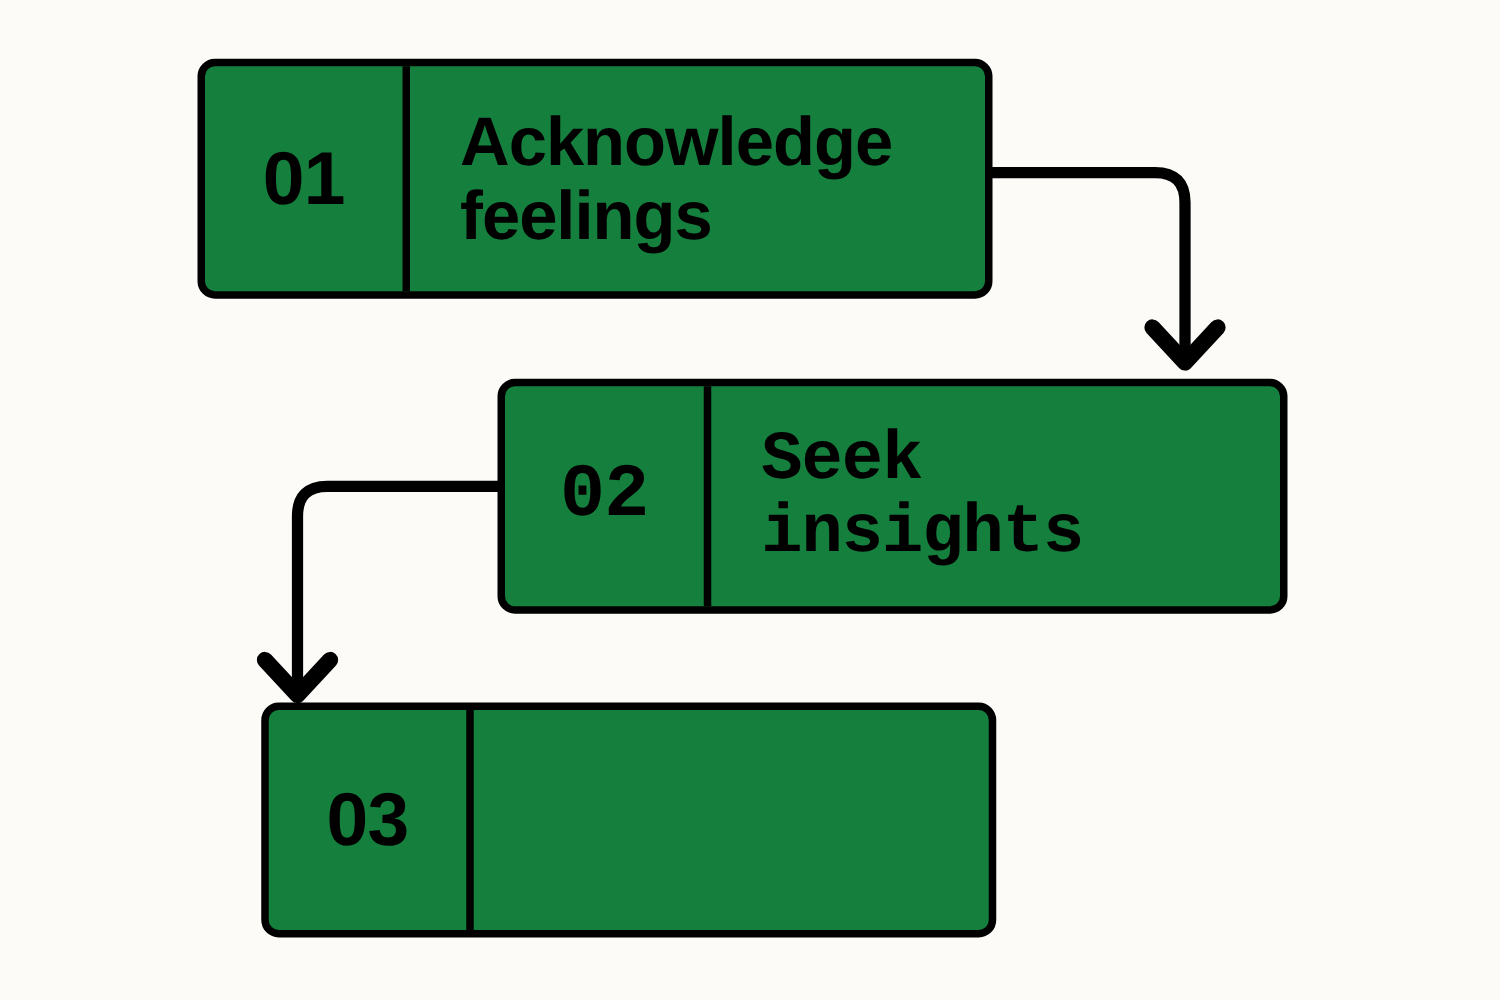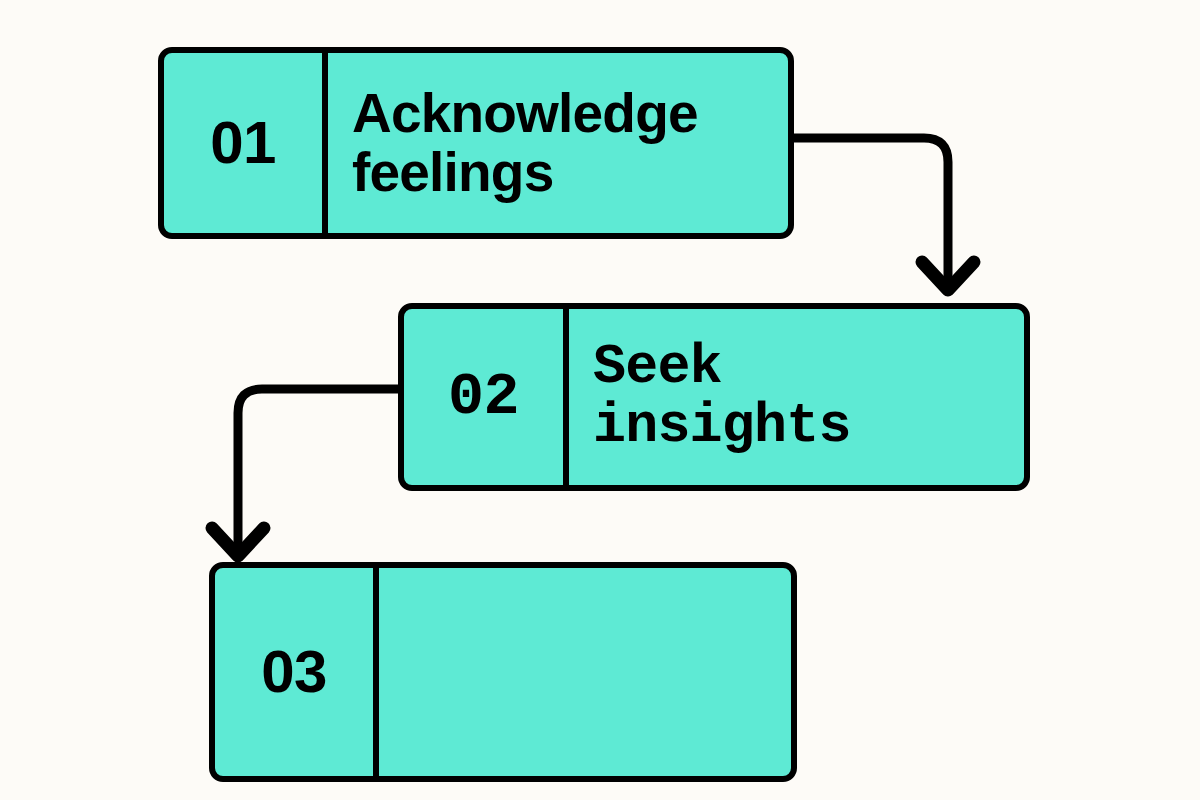--- a/index.html
+++ b/index.html
@@ -32,21 +32,21 @@
     pointer-events: none;
   }
 
   .step-box {
     position: absolute;
     box-sizing: border-box;
     display: flex;
     align-items: stretch;
     border: 6px solid #000000;
     border-radius: 14px;
-    background: #5eead4;
+    background: #15803d;
   }
 
   .step-number-cell {
     box-sizing: border-box;
     display: flex;
     align-items: center;
     justify-content: center;
     border-right: 6px solid #000000;
     flex: 0 0 auto;
   }
@@ -57,41 +57,41 @@
     line-height: 1;
     color: #000000;
     letter-spacing: -0.5px;
   }
 
   .step-label-cell {
     box-sizing: border-box;
     display: flex;
     align-items: center;
     flex: 1 1 auto;
-    padding-left: 24px;
+    padding-left: 40px;
     padding-right: 14px;
   }
 
   .step-label {
     font-size: 55px;
     font-weight: 700;
     line-height: 1.08;
     color: #000000;
     letter-spacing: -0.8px;
     white-space: pre-line;
   }
 
   
   #step-1 { left: 158px; top: 47px;  width: 636px; height: 192px; }
   #step-1 .step-number-cell { width: 164px; }
 
   #step-2 { left: 398px; top: 303px; width: 632px; height: 188px; font-family: Liberation Mono, monospace; }
   #step-2 .step-number-cell { width: 165px; }
 
-  #step-3 { left: 209px; top: 562px; width: 588px; height: 220px; }
+  #step-3 { left: 209px; top: 562px; width: 588px; height: 188px; }
   #step-3 .step-number-cell { width: 164px; }
 </style>
 </head>
 <body>
 
 <div id="canvas">
 
   <svg class="connector-layer" viewBox="0 0 1200 800" width="1200" height="800" xmlns="http://www.w3.org/2000/svg">
 
     <g>

